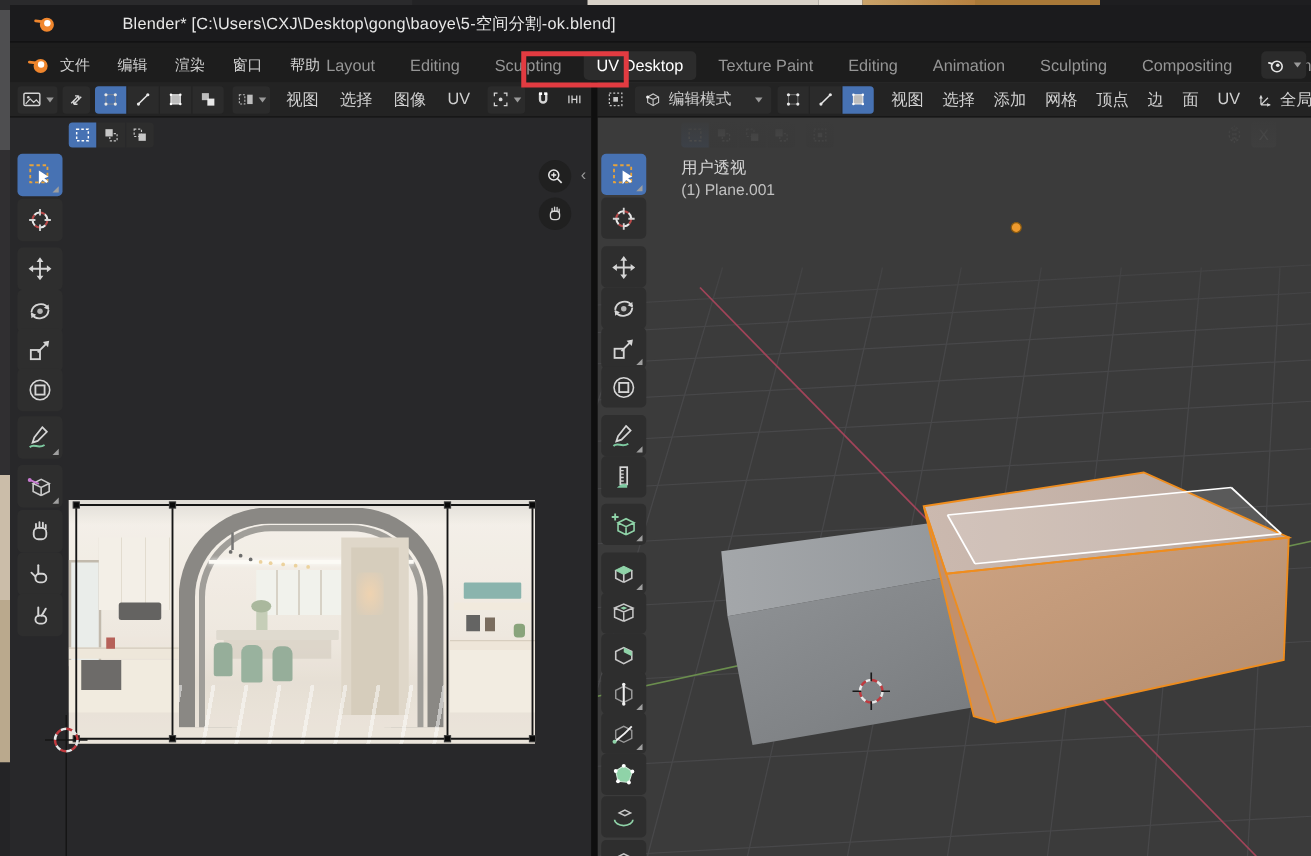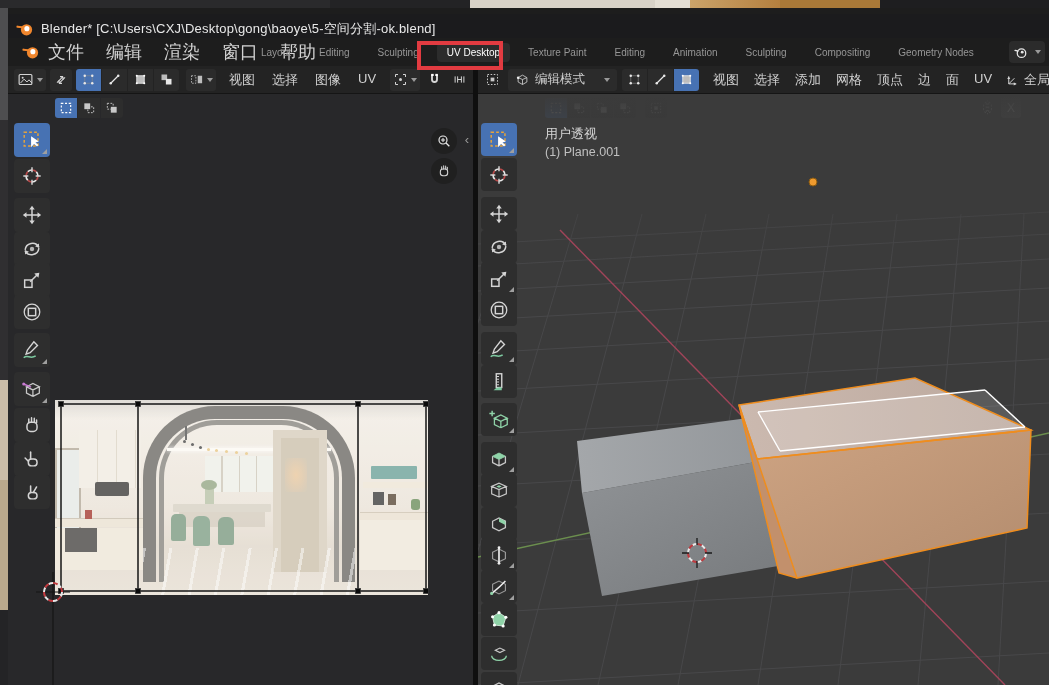--- a/index.html
+++ b/index.html
@@ -7,30 +7,30 @@
   body { font-family:"Liberation Sans","DejaVu Sans",sans-serif; }
   .screen { position:relative; width:1049px; height:685px; overflow:hidden; background:#1d1d1d; }
 
   
   .top-strip { position:absolute; left:0; top:0; width:1049px; height:8px; background:#232325; }
   .top-strip .seg { position:absolute; top:0; height:8px; }
   .left-sliver { position:absolute; left:0; top:8px; width:8px; height:677px; background:#343436; }
   .left-sliver .seg { position:absolute; left:0; width:8px; }
 
   
-  .title-bar { position:absolute; left:8px; top:14px; width:1041px; height:30px; background:#1b1b1d;
-    display:flex; align-items:center; padding-left:8px; border-bottom:1px solid #101010; }
+  .title-bar { position:absolute; left:8px; top:4px; width:1041px; height:30px; background:#1b1b1d;
+    display:flex; align-items:center; padding-left:19px; border-bottom:1px solid #101010;gap:46px; }
   .title-bar .ttl { color:#e8e8e8; font-size:13px; margin-left:7px; letter-spacing:.2px; }
 
   
   .topbar { position:absolute; left:8px; top:38px; width:1041px; height:28px; background:#1d1d1d; }
   .tb-menus { position:absolute; left:40px; top:0; height:28px; display:flex; align-items:center; gap:22px; }
-  .tb-menus .mi { color:#d2d2d2; font-size:18px; cursor:default; }
+  .tb-menus .mi { color:#d2d2d2; font-size:12px; cursor:default; }
   .tabs { position:absolute; left:243px; top:0; height:28px; display:flex; align-items:center; gap:8px; }
-  .tab { color:#969696; font-size:10px; padding:4px 10px; border-radius:4px; white-space:nowrap; }
+  .tab { color:#969696; font-size:13px; padding:4px 10px; border-radius:4px; white-space:nowrap; }
   .tab.active { color:#ffffff; background:#2c2c2c; }
   .scene-btn { position:absolute; right:4px; top:3px; height:22px; display:flex; align-items:center;
     background:#2b2b2b; border-radius:4px; padding:0 4px; gap:2px; }
 
   
   .uv-area { position:absolute; left:8px; top:66px; width:465px; height:619px; background:#28282a; }
   .vp-area { position:absolute; left:478px; top:66px; width:571px; height:619px; background:#3b3b3b; }
   .divider-v { position:absolute; left:473px; top:66px; width:5px; height:619px; background:#0f0f0f; }
 
   .panel-header { position:relative; height:28px; background:#232323; border-bottom:1px solid #151515;

